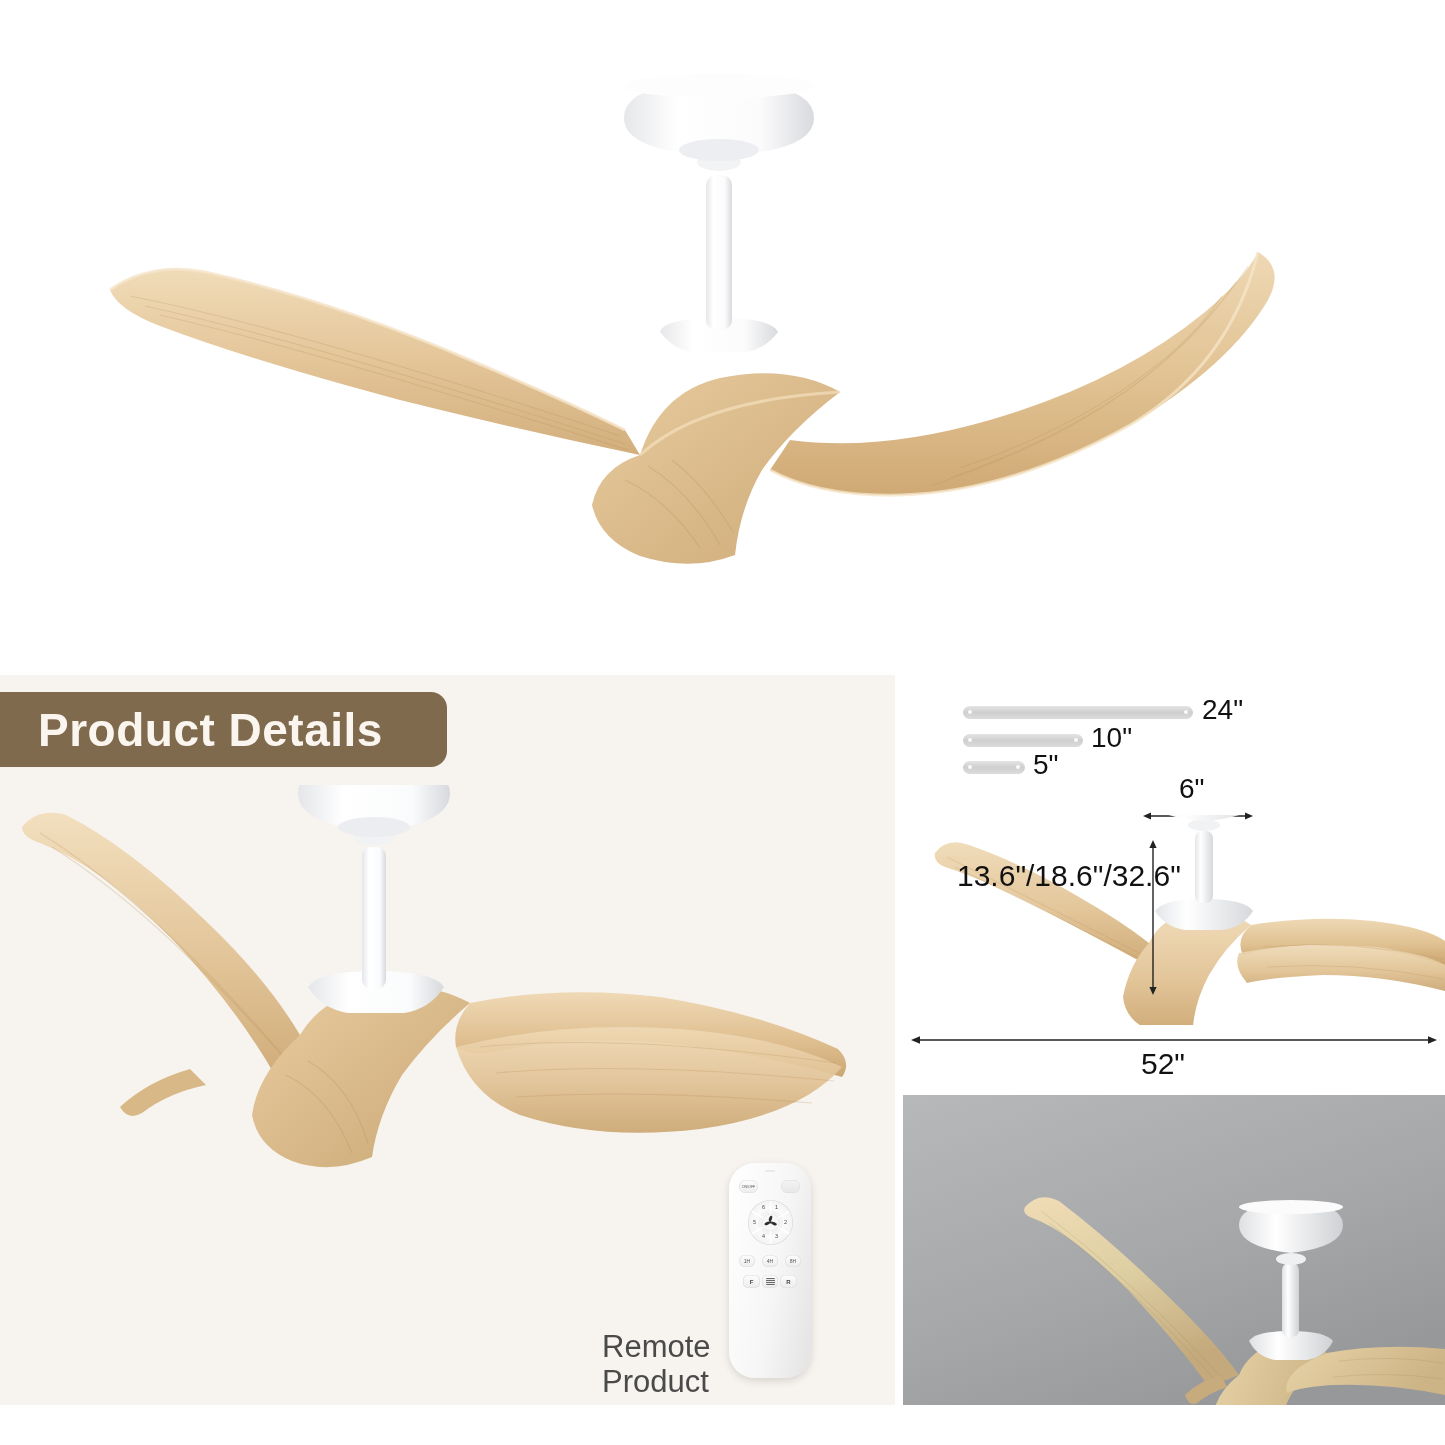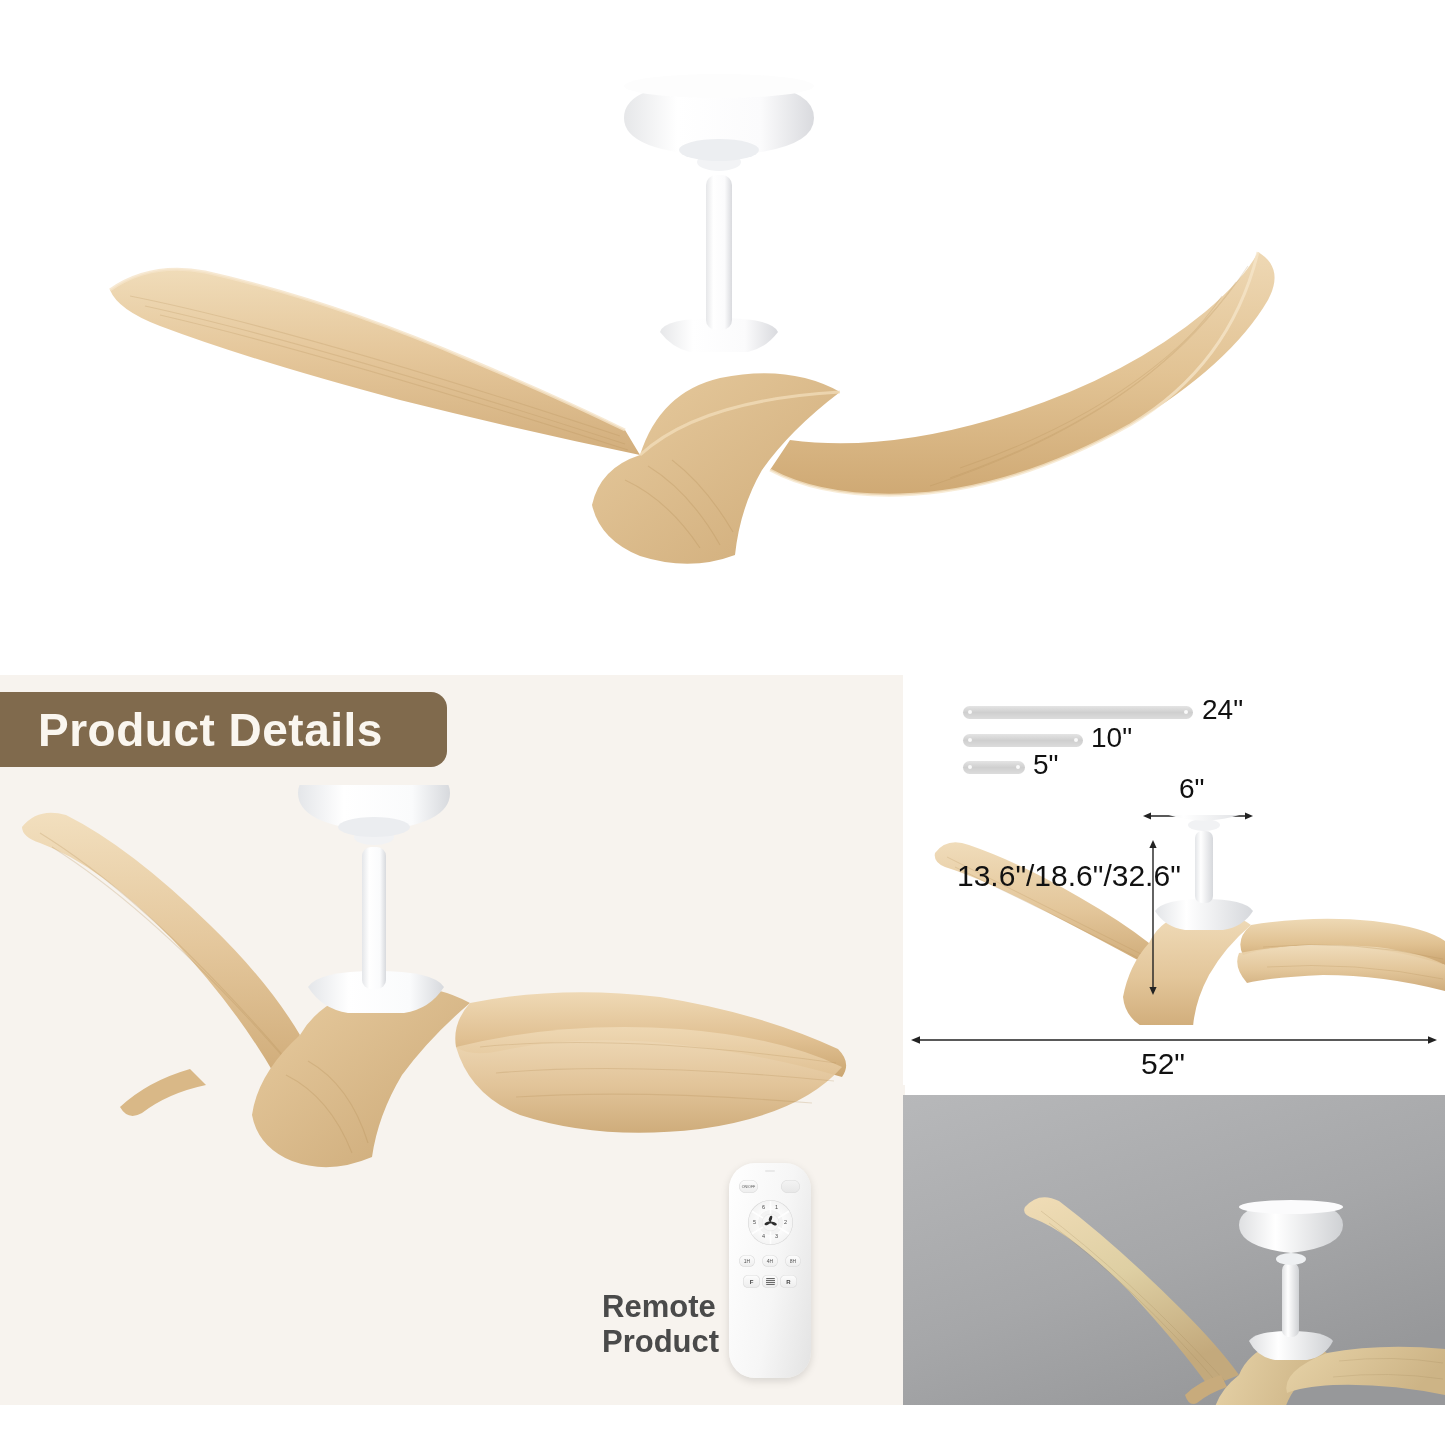--- a/index.html
+++ b/index.html
@@ -4,29 +4,29 @@
 <style>
   html,body{margin:0;padding:0;background:#ffffff;}
   body{width:1445px;height:1445px;position:relative;overflow:hidden;
        font-family:"Liberation Sans","DejaVu Sans",sans-serif;}
 
   
   #hero{position:absolute;left:0;top:0;width:1445px;height:660px;background:#ffffff;overflow:hidden;}
 
   
   #details{position:absolute;left:0;top:675px;width:895px;height:730px;
-           background:#f7f3ee;overflow:hidden;padding-left:10px;}
+           background:#f7f3ee;overflow:hidden;}
   #banner{position:absolute;left:0;top:17px;width:447px;height:75px;
           background:#806a4d;border-radius:0 16px 16px 0;
           display:flex;align-items:center;}
   #banner .txt{color:#faf6ef;font-size:46px;font-weight:bold;letter-spacing:.5px;
                margin-left:38px;white-space:nowrap;}
 
-  #remote-label{position:absolute;left:602px;top:1290px;font-size:31px;
-                font-weight:bold;color:#4a4a4a;line-height:1.12;}
+  #remote-label{position:absolute;left:602px;top:1330px;font-size:31px;
+                font-weight:normal;color:#4a4a4a;line-height:1.12;}
 
   
   #dims{position:absolute;left:903px;top:675px;width:542px;height:410px;background:#ffffff;}
   .rod{position:absolute;height:13px;border-radius:7px;
        background:linear-gradient(180deg,#e4e4e4,#cfcfcf 50%,#dcdcdc);}
   .rod:before,.rod:after{content:"";position:absolute;top:4.2px;width:4px;height:4px;
        border-radius:50%;background:#fafafa;}
   .rod:before{left:5px;} .rod:after{right:5px;}
   .dimtxt{position:absolute;font-size:28px;color:#111;white-space:nowrap;}
   .dimtxt.big{font-size:30px;}

